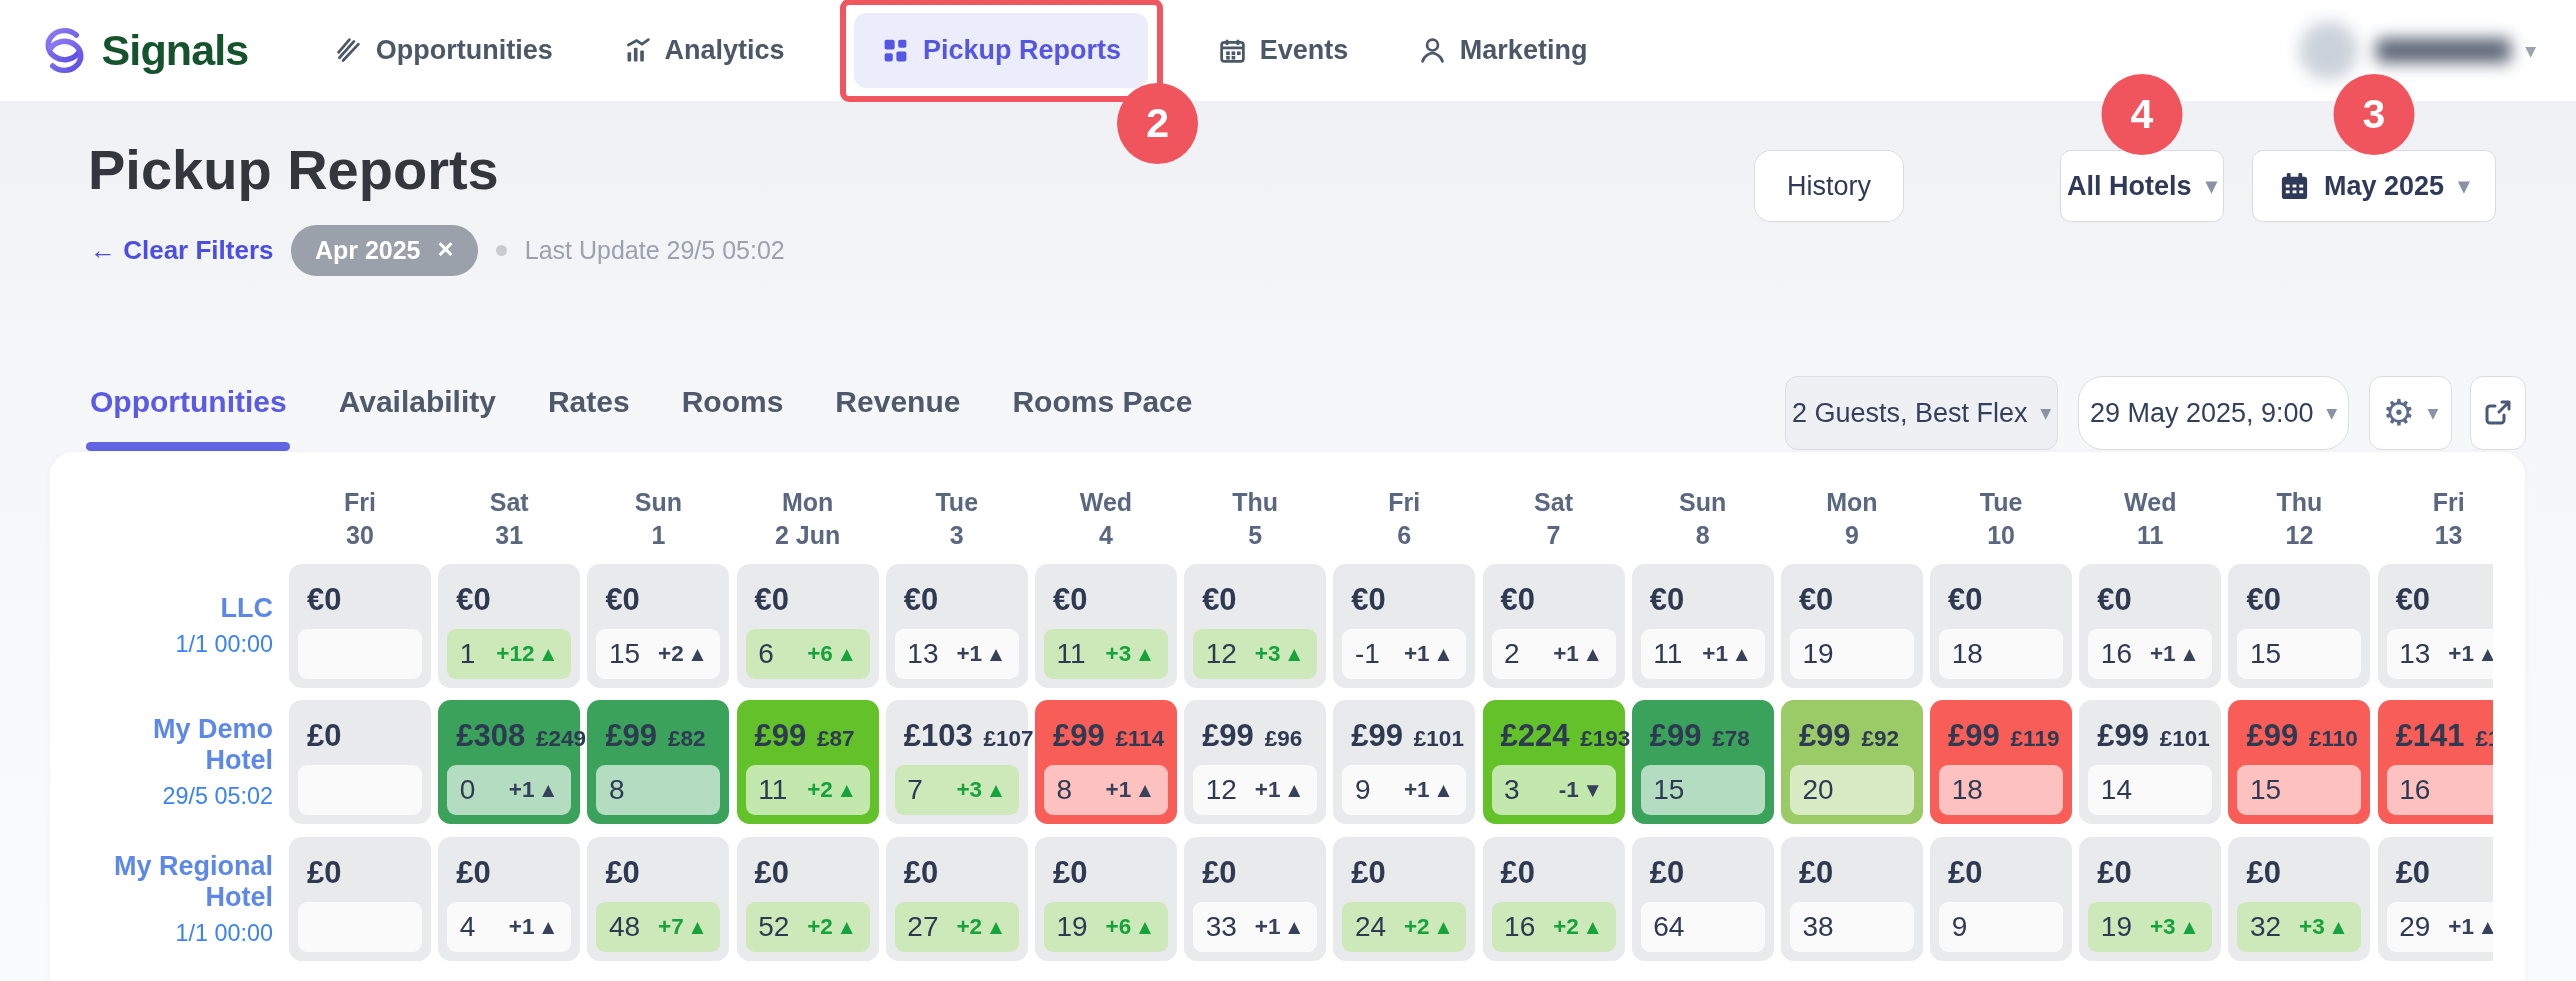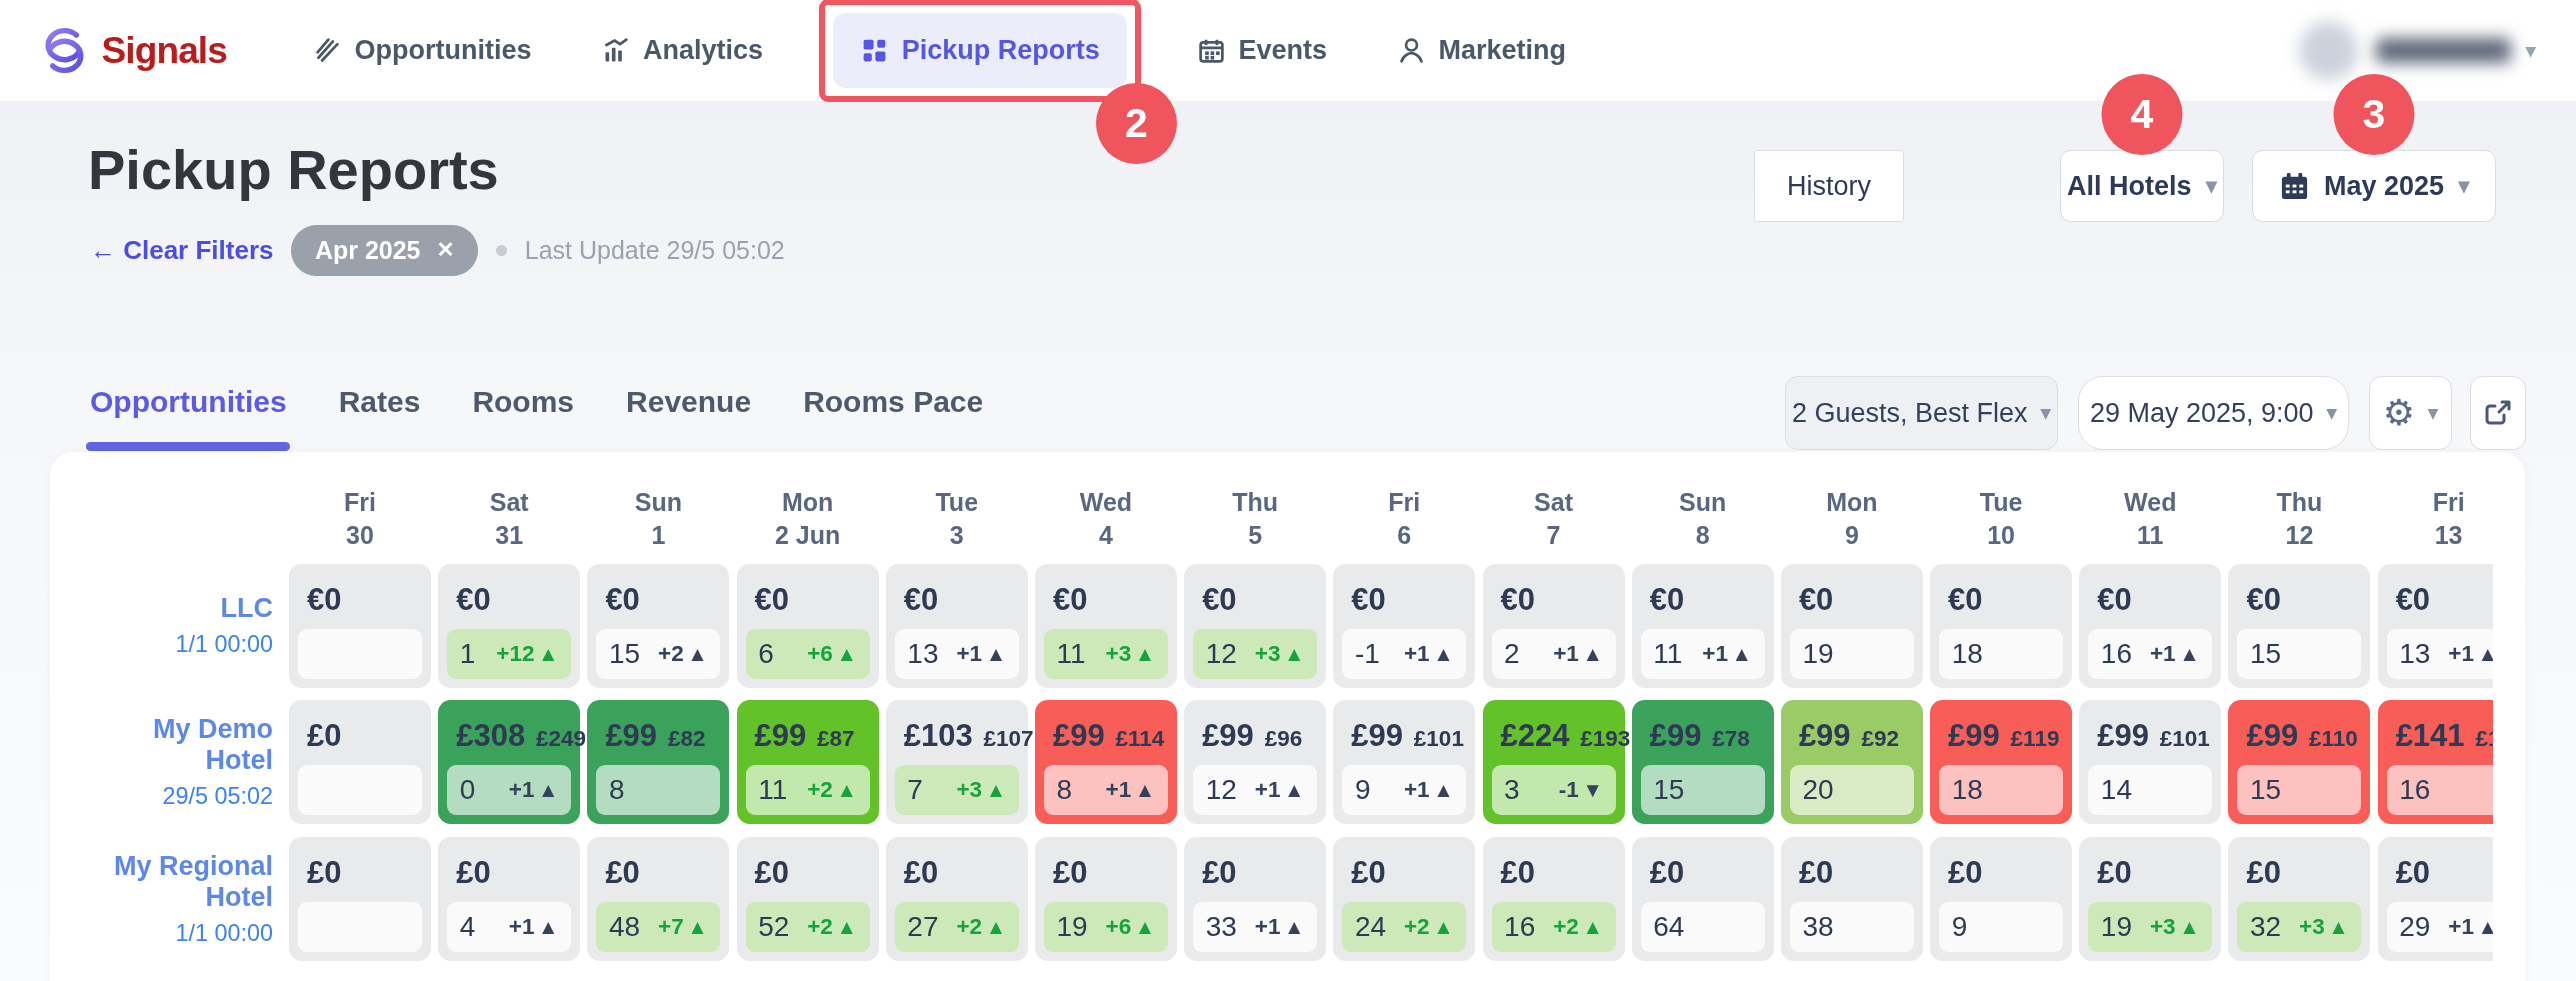--- a/index.html
+++ b/index.html
@@ -11,21 +11,21 @@
     color:#2e3a52;
   }
 
   
   .topbar {
     position:absolute; top:0; left:0; right:0; height:101px;
     background:#ffffff; display:flex; align-items:center;
     padding:0 40px; z-index:20;
   }
   .logo { display:flex; align-items:center; gap:12.6px; }
-  .logo-text { font-size:37px; font-weight:800; color:#b91c1c; letter-spacing:-0.9px; }
+  .logo-text { font-size:43px; font-weight:800; color:#14532d; letter-spacing:-0.9px; }
   .nav { display:flex; align-items:center; gap:70px; margin-left:86px; }
   .nav-item {
     display:flex; align-items:center; gap:12.6px;
     font-size:27px; font-weight:600; color:#4b5868;
     cursor:pointer; position:relative; text-decoration:none;
   }
   .nav-item svg { flex:0 0 auto; }
   .nav-item.active {
     color:#5557e2; background:#ecedfb; border-radius:12.6px;
     padding:21.6px 27px;
@@ -59,21 +59,21 @@
   .chip {
     background:#9aa1ab; color:#fff; font-size:25px; font-weight:700;
     border-radius:898px; padding:10.8px 23.4px; display:flex; align-items:center; gap:16px;
   }
   .chip-x { font-size:21.6px; cursor:pointer; }
   .dot-sep { width:10.8px; height:10.8px; border-radius:50%; background:#c7ccd3; }
   .last-update { color:#9aa2b0; font-size:25px; }
 
   .seg {
     position:absolute; left:1754px; top:49px; height:72px; display:flex;
-    border:0.9px solid #d8dbe2; border-radius:4px; overflow:hidden; background:#fff;align-items:center;
+    border:0.9px solid #d8dbe2; border-radius:17px; overflow:hidden; background:#fff;align-items:center;
   }
   .seg button {
     border:none; background:#fff; font-family:inherit; font-size:27px; font-weight:500;
     color:#2e3a57; padding:0 32px; cursor:pointer; height:100%;
   }
   .seg button.sel { background:#e2e3ee; }
 
   .hdr-btn {
     position:absolute; top:49px; height:72px; background:#fff;
     border:0.9px solid #d8dbe2; border-radius:10.8px; display:flex; align-items:center;
@@ -277,20 +277,21 @@
           <rect x="14" y="20" width="4" height="3"></rect>
           <rect x="21" y="20" width="4" height="3"></rect>
         </g>
     </svg>
     <span>May 2025</span>
     <span class="caret">▾</span>
   </div>
 
   <div class="tabs">
       <div class="tab active">Opportunities</div>
+      <div class="tab">Availability</div>
       <div class="tab">Rates</div>
       <div class="tab">Rooms</div>
       <div class="tab">Revenue</div>
       <div class="tab">Rooms Pace</div>
     </div>
 
   <div class="tab-tools">
     <div class="tool-btn btn-guests">
       <span>2 Guests, Best Flex</span>
       <span class="caret">▾</span>

